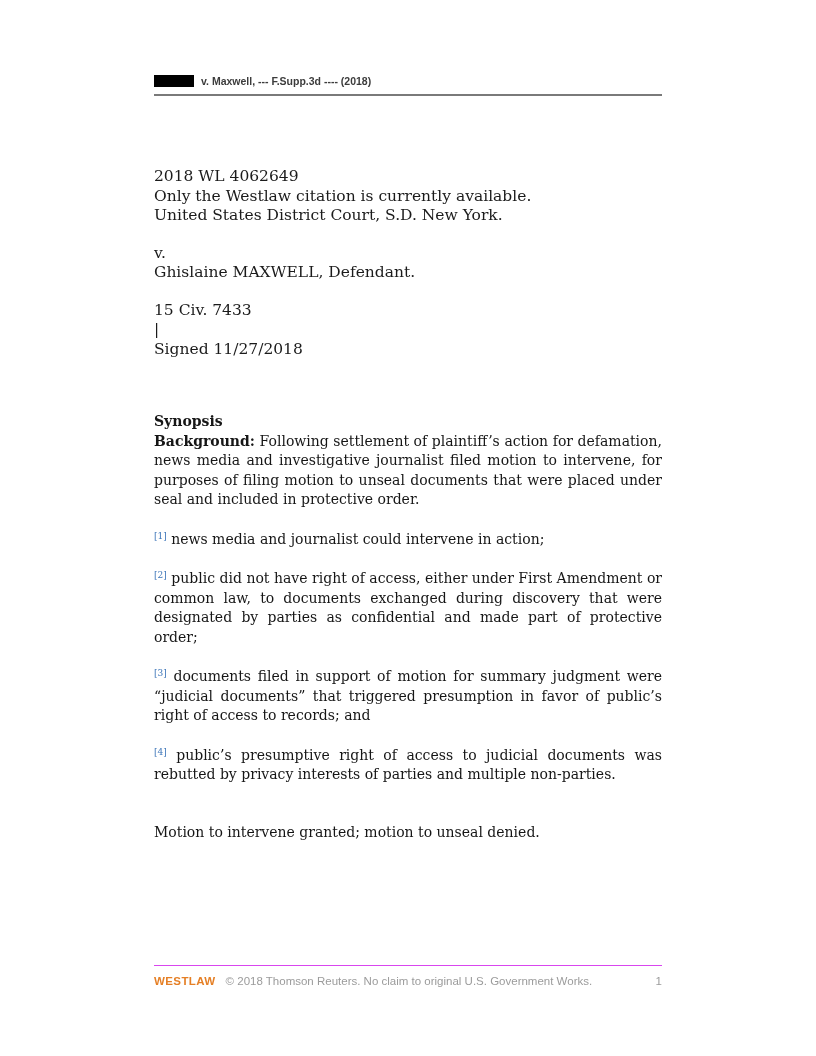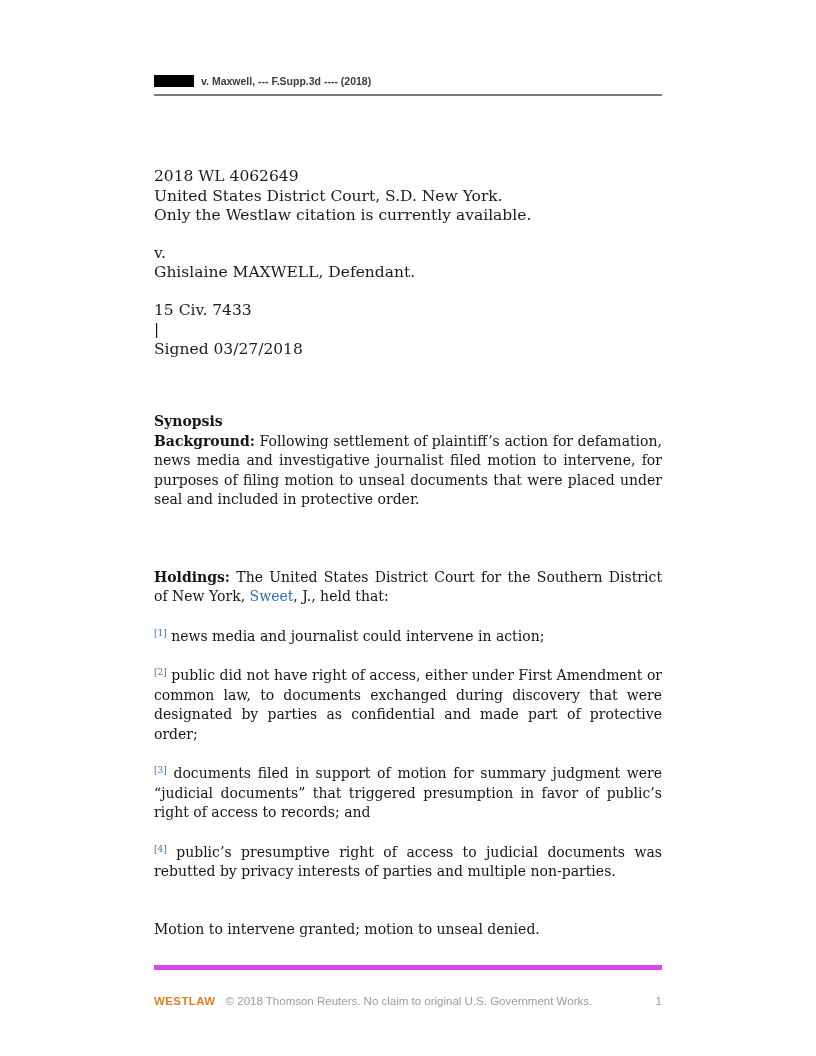--- a/index.html
+++ b/index.html
@@ -68,22 +68,22 @@
     text-decoration: none;
     cursor: pointer;
   }
 
   
   .doc-footer {
     position: absolute;
     left: 72px;
     right: 72px;
     top: 965px;
-    border-top: 5px solid #d946ef;
-    padding-top: 25px;
+    border-top: 1px solid #d946ef;
+    padding-top: 9px;
     display: flex;
     align-items: baseline;
     font-family: "Liberation Sans", sans-serif;
     font-size: 11.5px;
   }
   .footer-brand { color: #e57f25; font-weight: bold; letter-spacing: 0.4px; margin-right: 10px; }
   .footer-copy  { color: #9b9b9b; }
   .footer-page  { color: #9b9b9b; margin-left: auto; }
 </style>
 </head>
@@ -91,47 +91,43 @@
 
 <div class="page">
 
   <header class="doc-header">
     <span class="redact redact-header"></span>
     <span>v. Maxwell, --- F.Supp.3d ---- (2018)</span>
   </header>
 
   <section class="title-block">
     <p>2018 WL 4062649</p>
+    <p>Only the Westlaw citation is currently available.</p>
     <p>United States District Court, S.D. New York.</p>
-    <p>Only the Westlaw citation is currently available.</p>
 
     <div class="tb-group">
       <p>v.</p>
       <p>Ghislaine MAXWELL, Defendant.</p>
     </div>
 
     <div class="tb-group">
       <p>15 Civ. 7433</p>
       <p>|</p>
-      <p>Signed 03/27/2018</p>
+      <p>Signed 11/27/2018</p>
     </div>
   </section>
 
   <section class="body-text">
     <p class="bold">Synopsis</p>
 
     <p class="justify">
       <span class="bold">Background:</span>
       <span>Following settlement of plaintiff’s action for defamation, news media and investigative journalist filed motion to intervene, for purposes of filing motion to unseal documents that were placed under seal and included in protective order.</span>
     </p>
 
-    <p class="justify holdings-intro">
-      <span class="bold">Holdings:</span>
-      <span>The United States District Court for the Southern District of New York, </span><a class="link">Sweet</a><span>, J., held that:</span>
-    </p>
 
     <p class="justify holding">
       <a class="sup-num">[1]</a>
       <span>news media and journalist could intervene in action;</span>
     </p>
 
     <p class="justify holding">
       <a class="sup-num">[2]</a>
       <span>public did not have right of access, either under First Amendment or common law, to documents exchanged during discovery that were designated by parties as confidential and made part of protective order;</span>
     </p>

